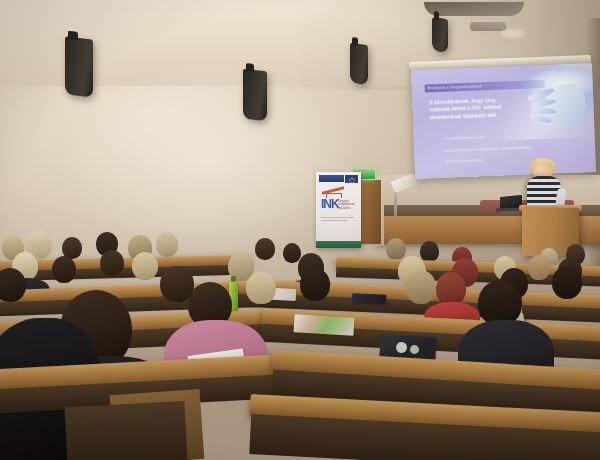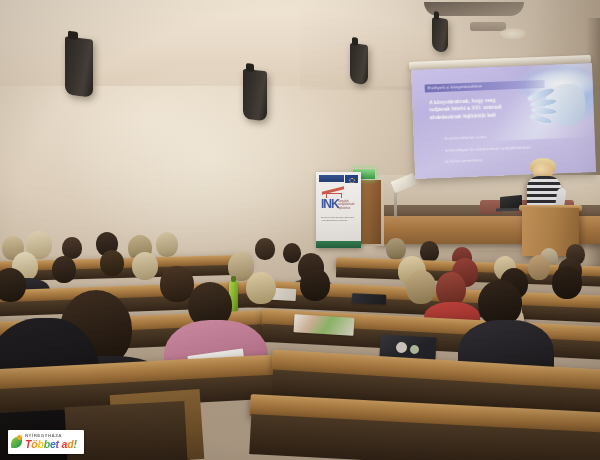--- a/index.html
+++ b/index.html
@@ -580,24 +580,14 @@
   <div class="tier-dark" style="left:272px;top:380px;width:344px;height:26px;transform:rotate(3.5deg);"></div>
 
   <div class="tier" style="left:250px;top:404px;width:380px;height:22px;transform:rotate(3deg);"></div>
   <div class="tier-dark" style="left:250px;top:424px;width:380px;height:40px;transform:rotate(3deg);"></div>
   <div class="tier-side" style="left:112px;top:392px;width:90px;height:70px;transform:rotate(-4deg);"></div>
   <div class="tier-dark" style="left:66px;top:404px;width:120px;height:60px;transform:rotate(-3deg);"></div>
 
   <div class="warm"></div>
   <div class="grain"></div>
 
-  <div class="logo">
-    <div class="logo-mark">
-      <div class="leaf"></div>
-      <div class="dot"></div>
-    </div>
-    <div class="logo-txt">
-      <div class="logo-city">NYÍREGYHÁZA</div>
-      <div class="logo-slogan"><span class="c1">T</span><span class="c2">ö</span><span class="c3">b</span><span class="c4">b</span><span class="c5">e</span><span class="c6">t</span> <span class="c7">a</span><span class="c8">d</span><span class="c9">!</span></div>
-    </div>
-  </div>
 
 </div>
 
 </body></html>

